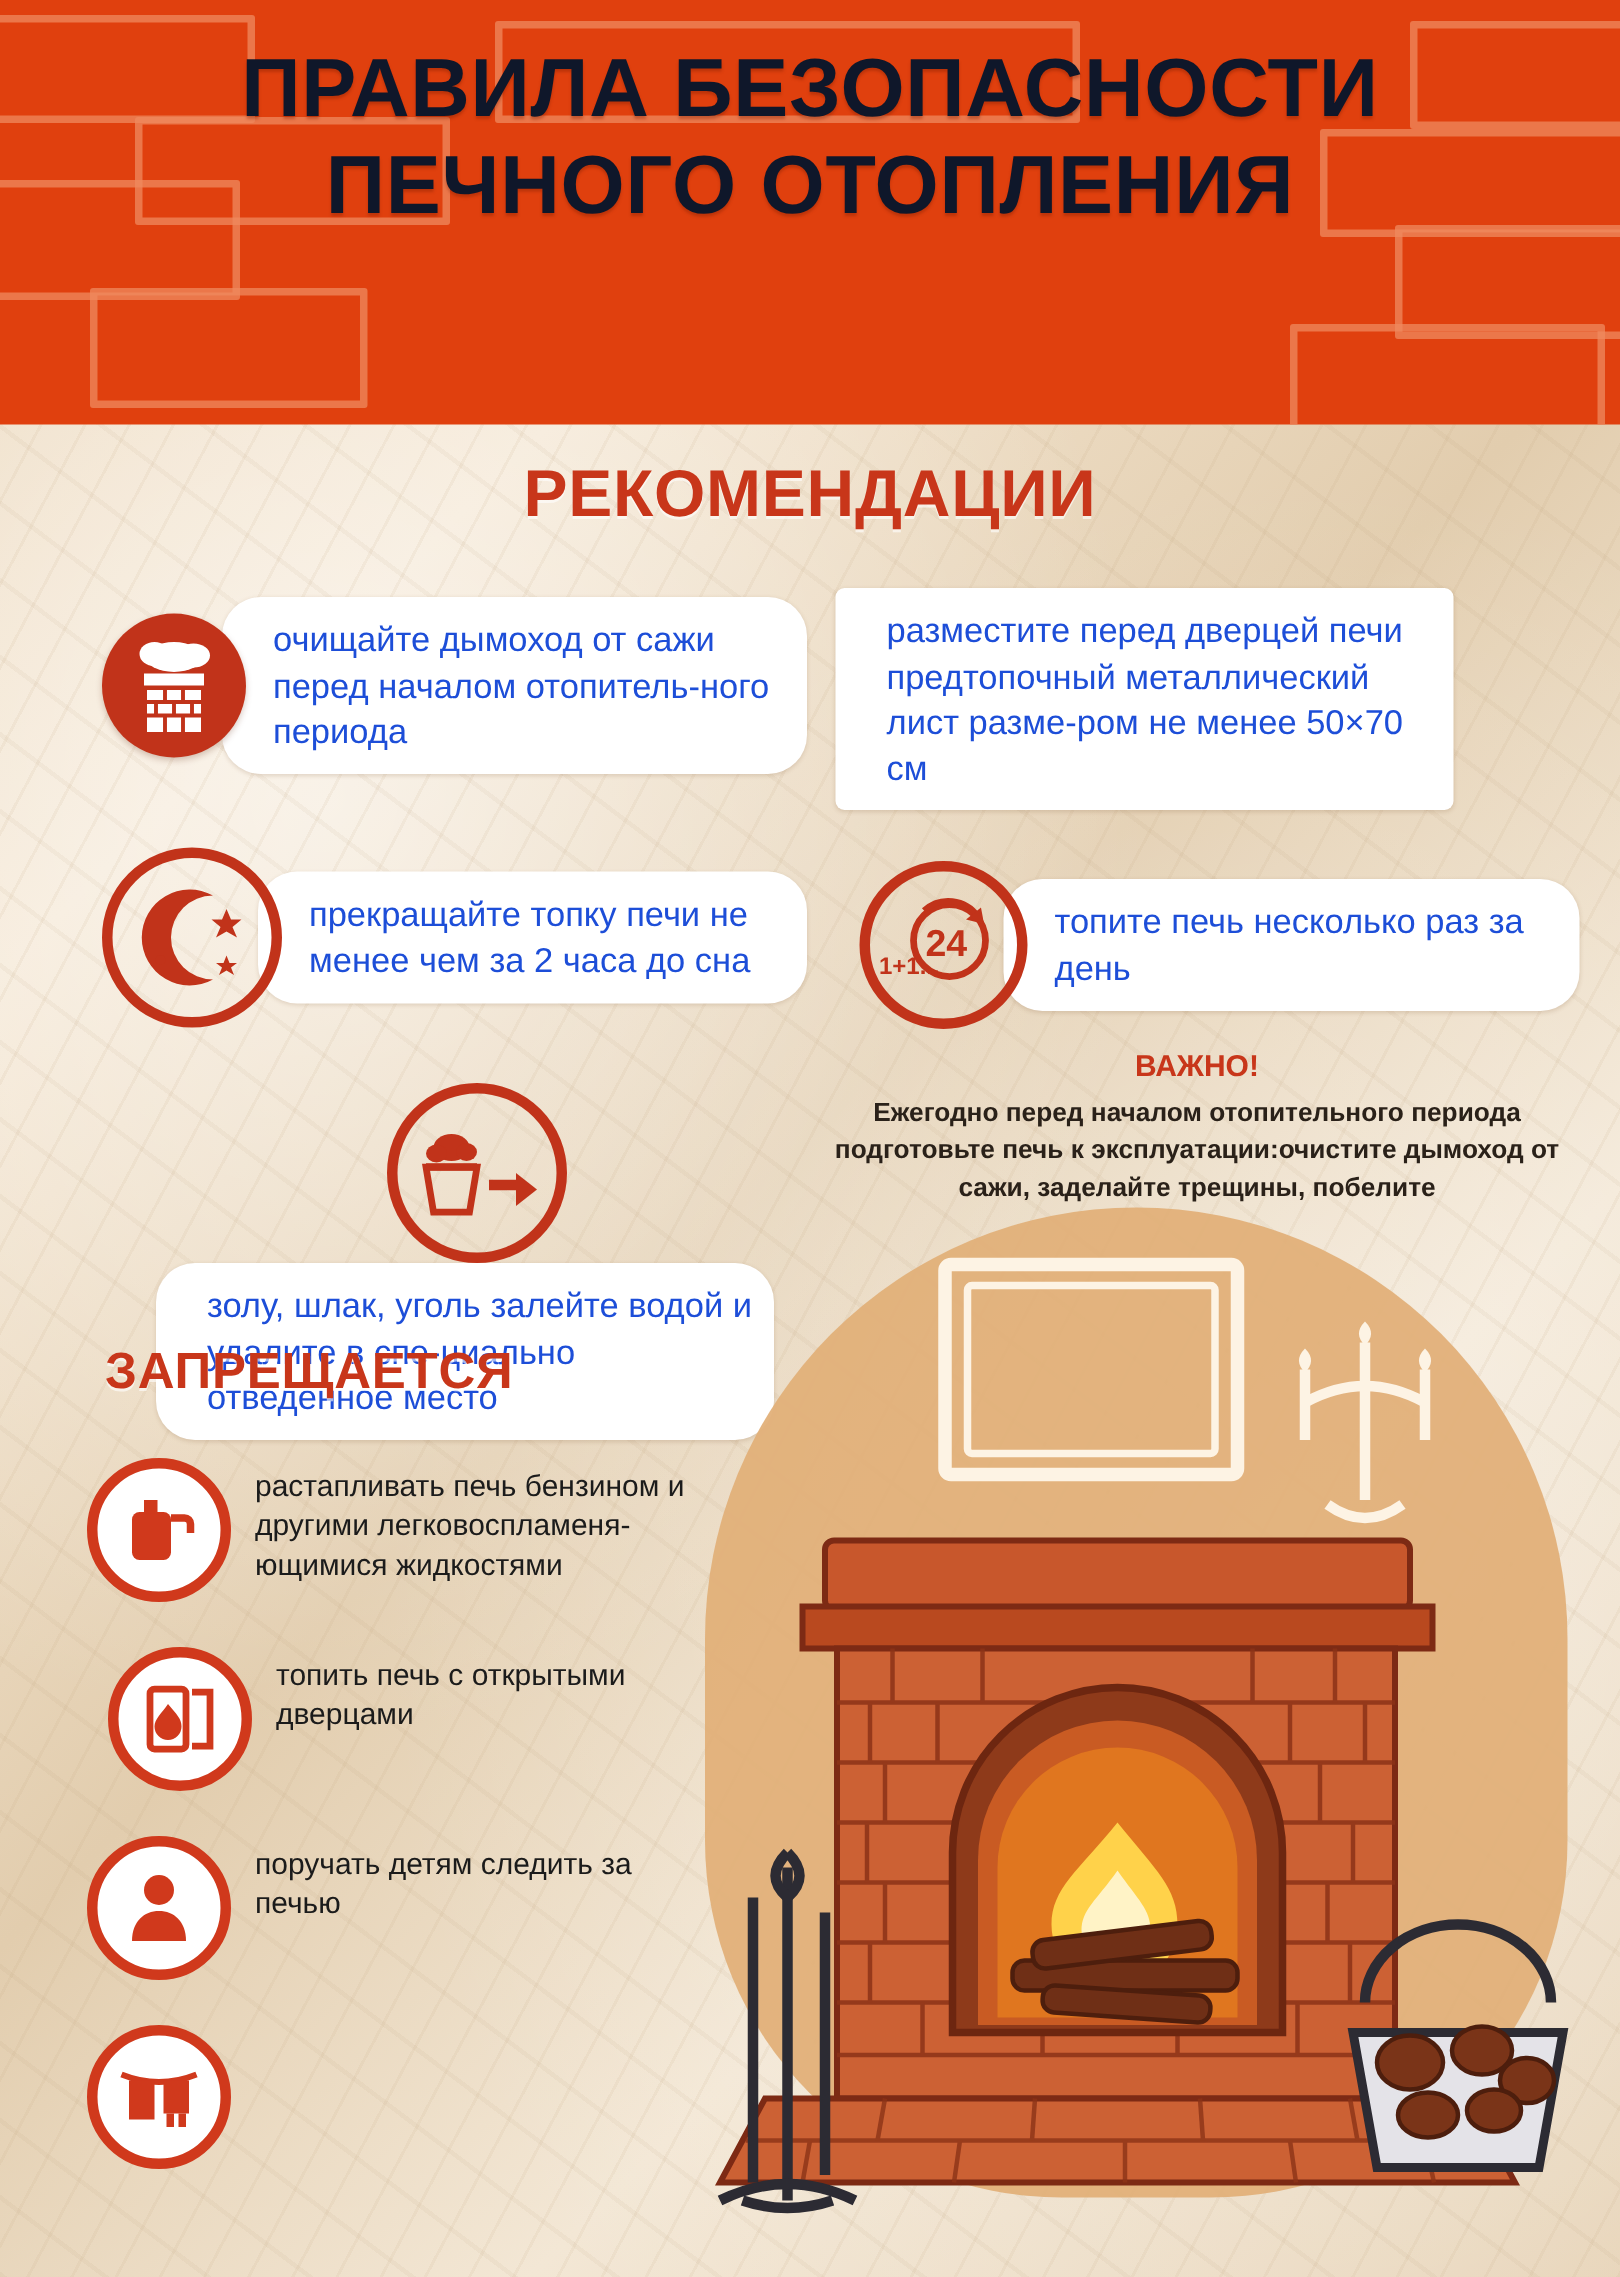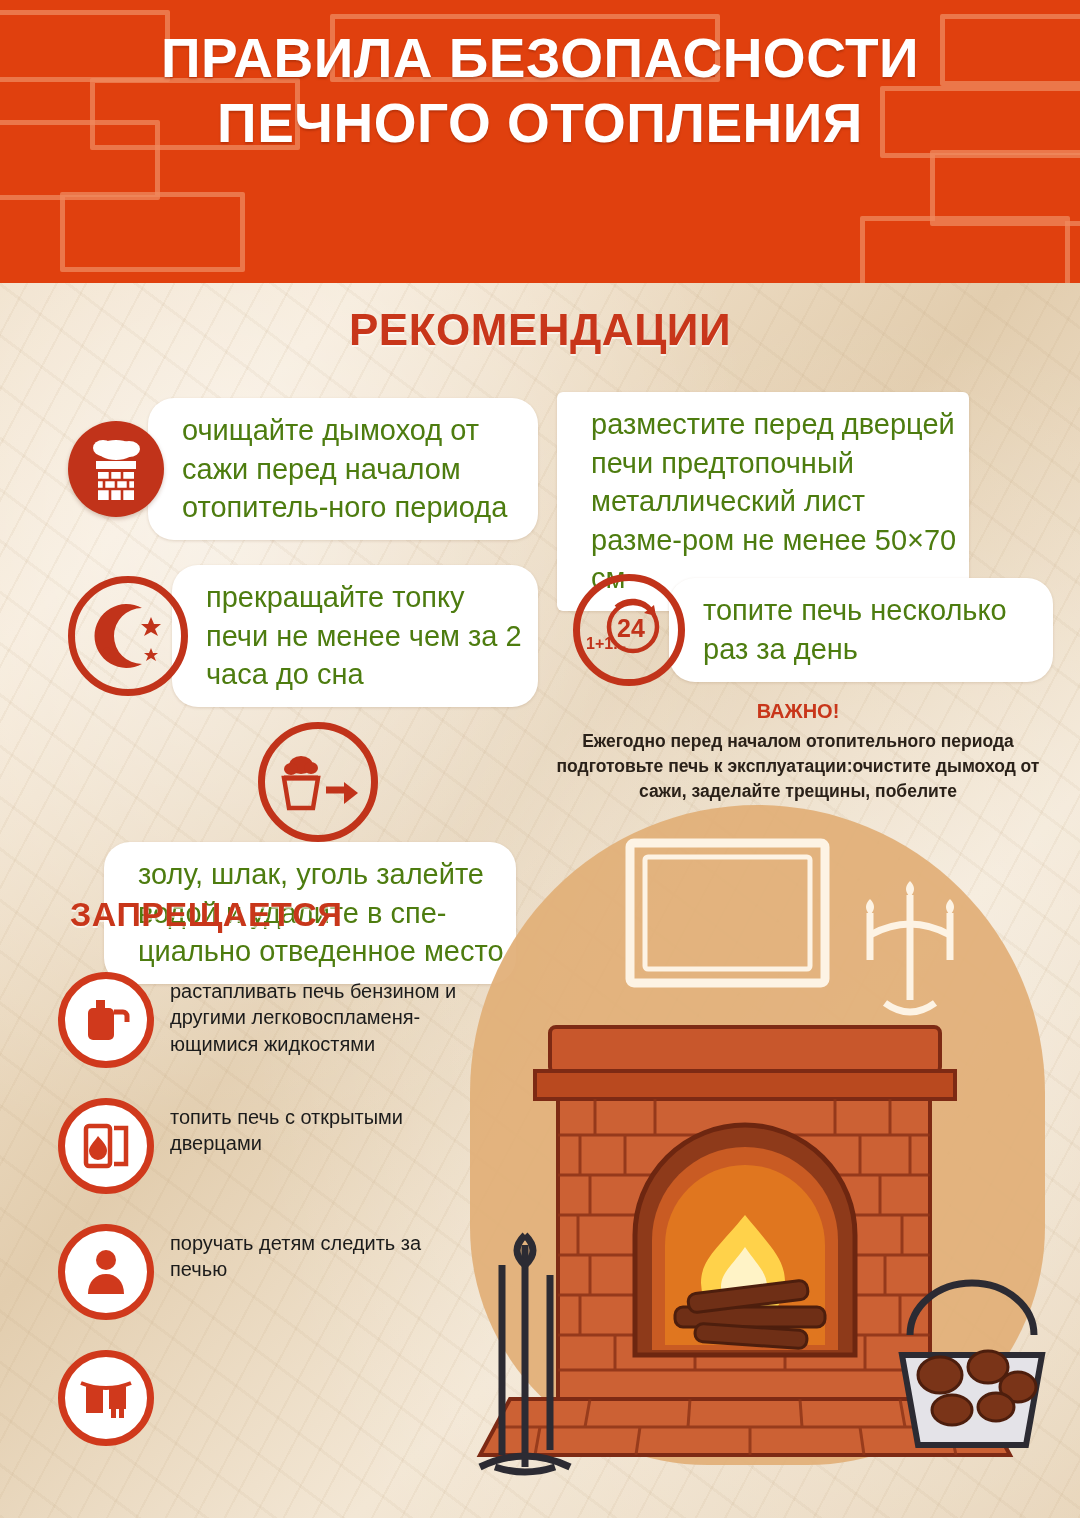--- a/index.html
+++ b/index.html
@@ -49,21 +49,21 @@
     position: absolute;
     border: 5px solid #ef8a5f;
     border-radius: 2px;
     opacity: .75;
   }
   .header-title {
     position: relative;
     z-index: 3;
     padding-top: 26px;
     text-align: center;
-    color: #ffffff;
+    color: #0f172a;
     font-weight: bold;
     font-size: 55px;
     line-height: 1.18;
     letter-spacing: 0.5px;
     text-shadow: 0 2px 2px rgba(120,30,0,.35);
   }
   .header-title div { white-space: nowrap; }
 
   
   .sec-title {
@@ -109,23 +109,23 @@
   .badge.ring {
     background: transparent;
     border: 7px solid #c1331a;
     box-shadow: none;
   }
   .bubble {
     margin-left: -16px;
     padding: 13px 6px 13px 34px;
     background: #ffffff;
     border-radius: 26px;
-    font-size: 29px;
+    font-size: 23px;
     line-height: 1.33;
-    color: #4d7c0f;
+    color: #1d4ed8;
     min-height: 52px;
     display: flex;
     align-items: center;
     box-shadow: 0 1px 3px rgba(120,80,40,.18);
   }
 
   
   #important {
     position: absolute;
     left: 548px;
@@ -292,21 +292,21 @@
     <div class="badge">
       <svg width="60" height="60" viewBox="0 0 60 60">
         <rect x="12" y="18" width="26" height="32" rx="5" fill="#d0391c"></rect>
         <rect x="20" y="10" width="9" height="9" fill="#d0391c"></rect>
         <path d="M38 22 h9 a4 4 0 0 1 4 4 v6" fill="none" stroke="#d0391c" stroke-width="5"></path>
       </svg>
     </div>
     <div class="txt">растапливать печь бензином и другими легковоспламеня-ющимися жидкостями</div>
   </div>
 
-  <div class="ban" style="left:58px; top:1098px;">
+  <div class="ban" style="left:72px; top:1098px;">
     <div class="badge">
       <svg width="60" height="60" viewBox="0 0 60 60">
         <rect x="10" y="10" width="24" height="40" rx="3" fill="none" stroke="#d0391c" stroke-width="4.5"></rect>
         <path d="M22 20 c6 7 9 10 9 15 a9 9 0 0 1 -18 0 c0 -5 5 -9 9 -15 Z" fill="#d0391c"></path>
         <path d="M38 12 h12 v36 h-12" fill="none" stroke="#d0391c" stroke-width="4.5"></path>
       </svg>
     </div>
     <div class="txt">топить печь с открытыми дверцами</div>
   </div>
 

